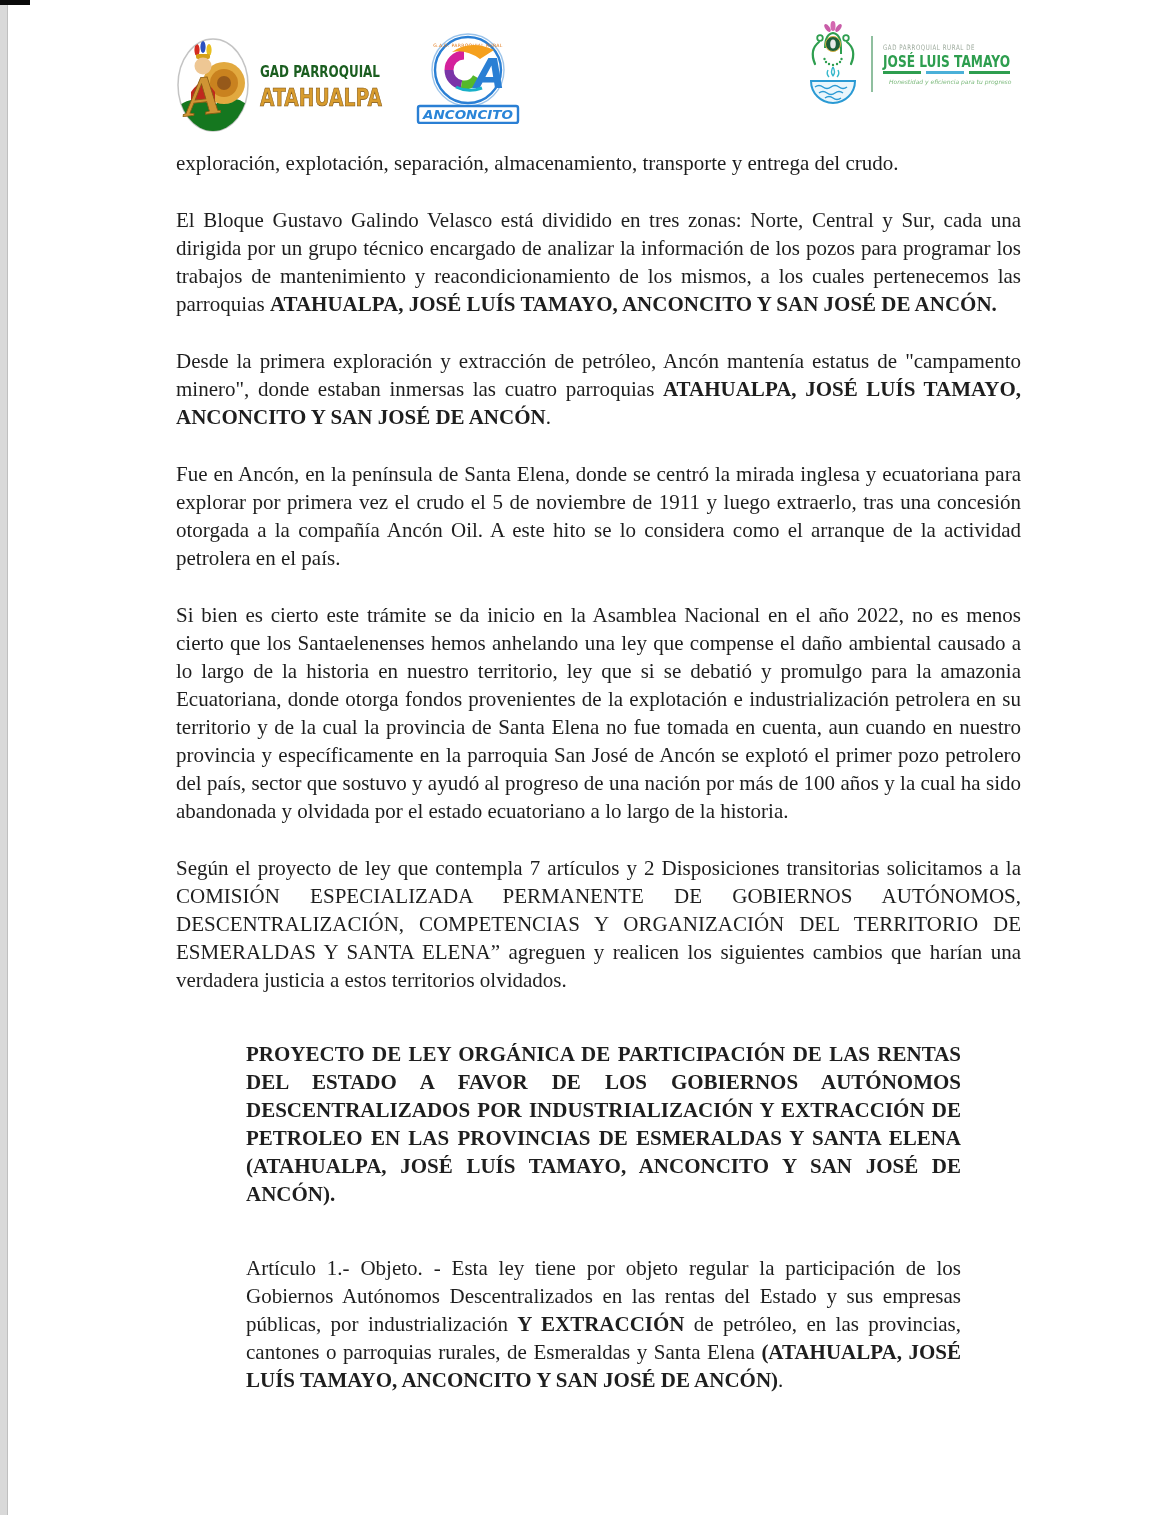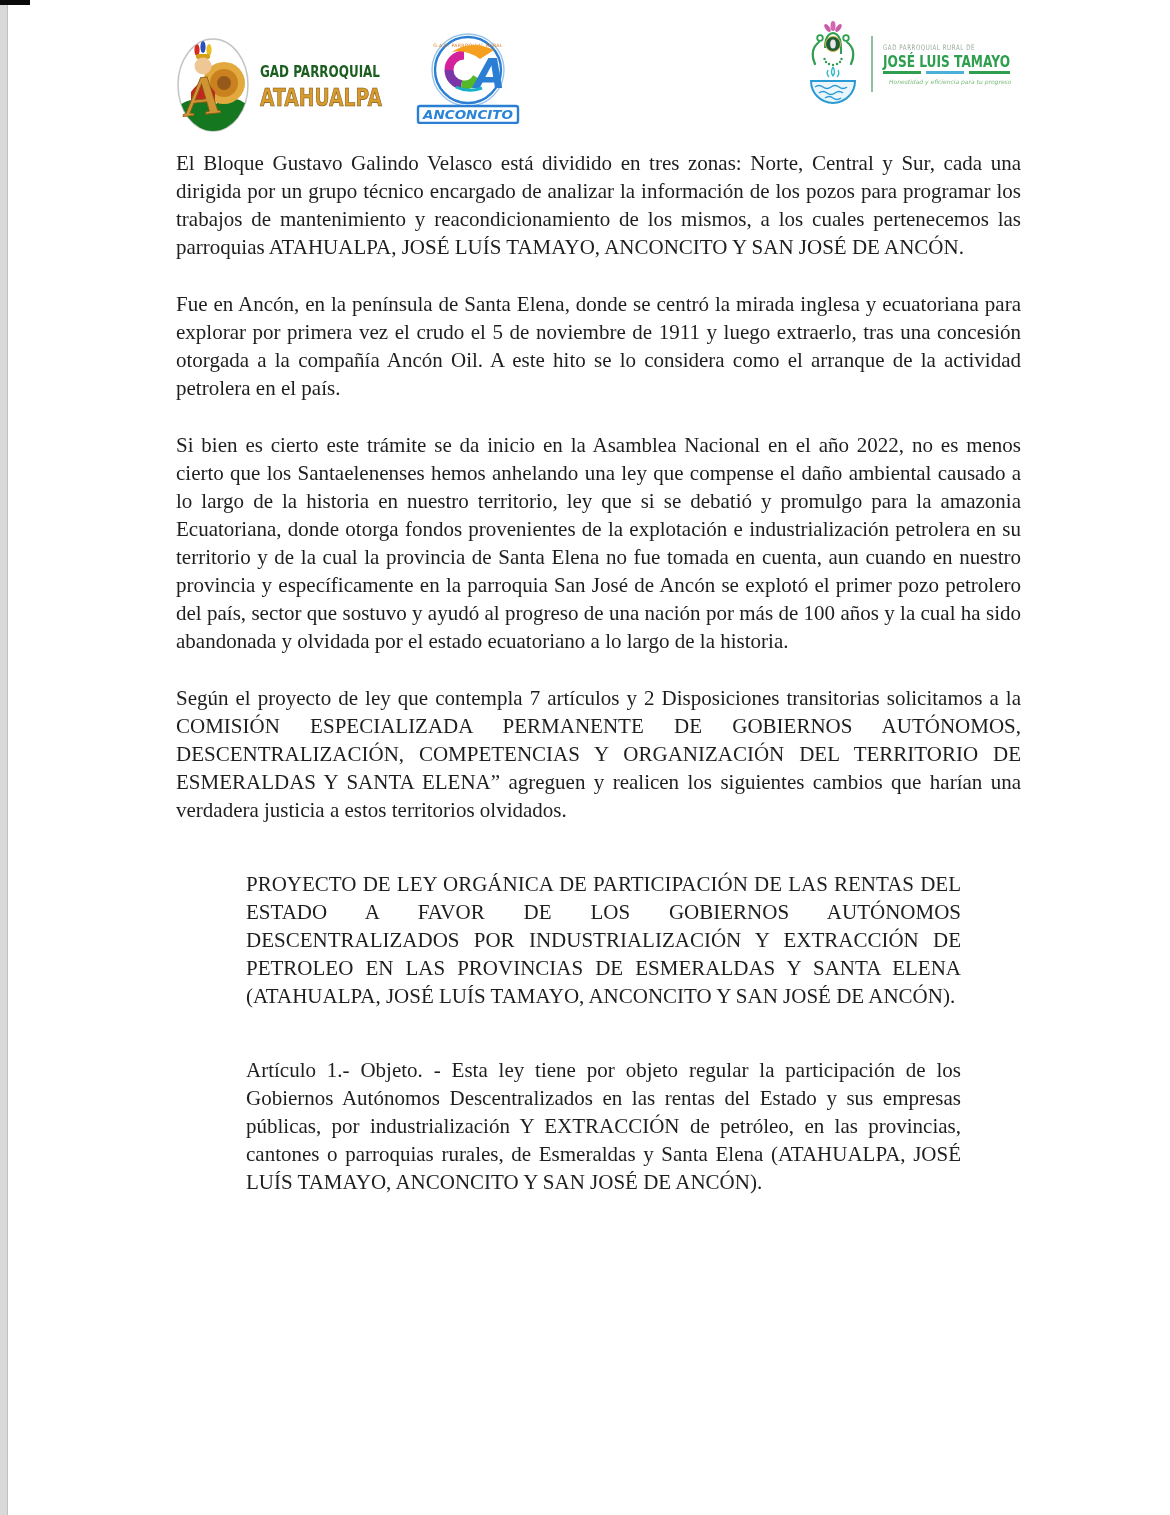--- a/index.html
+++ b/index.html
@@ -7,21 +7,21 @@
         font-family:"Liberation Serif", serif;}
   .scan-edge-left{position:absolute;left:0;top:5px;width:7px;height:1510px;background:#d9d9d9;border-right:1px solid #bfbfbf;}
   .scan-mark-top{position:absolute;left:0;top:0;width:30px;height:5px;background:#0a0a0a;}
   .logos{position:absolute;left:0;top:0;width:1170px;height:148px;}
   .logo{position:absolute;}
   .logo svg{display:block;}
   .doc{position:absolute;left:176px;top:149px;width:845px;color:#1e1e1e;
        font-size:21px;line-height:28px;}
   .para{margin:0 0 29px 0;text-align:justify;text-justify:inter-word;}
   .para.indented{margin-left:70px;margin-right:60px;margin-top:46px;}
-  .para span.bold{font-weight:normal;}
+  .para span.bold{font-weight:bold;}
 </style>
 </head>
 <body>
 
 <div class="page">
 
   <div class="scan-mark-top"></div>
   <div class="scan-edge-left"></div>
 
   <header class="logos">
@@ -109,21 +109,23 @@
           <rect x="133" y="51" width="38" height="3" fill="#4ab0d8"></rect>
           <rect x="176" y="51" width="41" height="3" fill="#2e9e4f"></rect>
         </g>
         <text x="96" y="64" font-size="6" font-style="italic" fill="#7ab87a" font-family="'DejaVu Sans', sans-serif">Honestidad y eficiencia para tu progreso</text>
       </svg>
     </div>
 
   </header>
 
   <main class="doc">
+      <p class="para"><span>exploración, explotación, separación, almacenamiento, transporte y entrega del crudo.</span></p>
       <p class="para"><span>El Bloque Gustavo Galindo Velasco está dividido en tres zonas: Norte, Central y Sur, cada una dirigida por un grupo técnico encargado de analizar la información de los pozos para programar los trabajos de mantenimiento y reacondicionamiento de los mismos, a los cuales pertenecemos las parroquias </span><span class="bold">ATAHUALPA, JOSÉ LUÍS TAMAYO, ANCONCITO Y SAN JOSÉ DE ANCÓN.</span></p>
+      <p class="para"><span>Desde la primera exploración y extracción de petróleo, Ancón mantenía estatus de "campamento minero", donde estaban inmersas las cuatro parroquias </span><span class="bold">ATAHUALPA, JOSÉ LUÍS TAMAYO, ANCONCITO Y SAN JOSÉ DE ANCÓN</span><span>.</span></p>
       <p class="para"><span>Fue en Ancón, en la península de Santa Elena, donde se centró la mirada inglesa y ecuatoriana para explorar por primera vez el crudo el 5 de noviembre de 1911 y luego extraerlo, tras una concesión otorgada a la compañía Ancón Oil. A este hito se lo considera como el arranque de la actividad petrolera en el país.</span></p>
       <p class="para"><span>Si bien es cierto este trámite se da inicio en la Asamblea Nacional en el año 2022, no es menos cierto que los Santaelenenses hemos anhelando una ley que compense el daño ambiental causado a lo largo de la historia en nuestro territorio, ley que si se debatió y promulgo para la amazonia Ecuatoriana, donde otorga fondos provenientes de la explotación e industrialización petrolera en su territorio y de la cual la provincia de Santa Elena no fue tomada en cuenta, aun cuando en nuestro provincia y específicamente en la parroquia San José de Ancón se explotó el primer pozo petrolero del país, sector que sostuvo y ayudó al progreso de una nación por más de 100 años y la cual ha sido abandonada y olvidada por el estado ecuatoriano a lo largo de la historia.</span></p>
       <p class="para"><span>Según el proyecto de ley que contempla 7 artículos y 2 Disposiciones transitorias solicitamos a la COMISIÓN ESPECIALIZADA PERMANENTE DE GOBIERNOS AUTÓNOMOS, DESCENTRALIZACIÓN, COMPETENCIAS Y ORGANIZACIÓN DEL TERRITORIO DE ESMERALDAS Y SANTA ELENA” agreguen y realicen los siguientes cambios que harían una verdadera justicia a estos territorios olvidados.</span></p>
       <p class="para indented"><span class="bold">PROYECTO DE LEY ORGÁNICA DE PARTICIPACIÓN DE LAS RENTAS DEL ESTADO A FAVOR DE LOS GOBIERNOS AUTÓNOMOS DESCENTRALIZADOS POR INDUSTRIALIZACIÓN Y EXTRACCIÓN DE PETROLEO EN LAS PROVINCIAS DE ESMERALDAS Y SANTA ELENA (ATAHUALPA, JOSÉ LUÍS TAMAYO, ANCONCITO Y SAN JOSÉ DE ANCÓN).</span></p>
       <p class="para indented"><span>Artículo 1.- Objeto. - Esta ley tiene por objeto regular la participación de los Gobiernos Autónomos Descentralizados en las rentas del Estado y sus empresas públicas, por industrialización </span><span class="bold">Y EXTRACCIÓN</span><span> de petróleo, en las provincias, cantones o parroquias rurales, de Esmeraldas y Santa Elena </span><span class="bold">(ATAHUALPA, JOSÉ LUÍS TAMAYO, ANCONCITO Y SAN JOSÉ DE ANCÓN)</span><span>.</span></p>
     </main>
 
 </div>
 
 </body></html>

